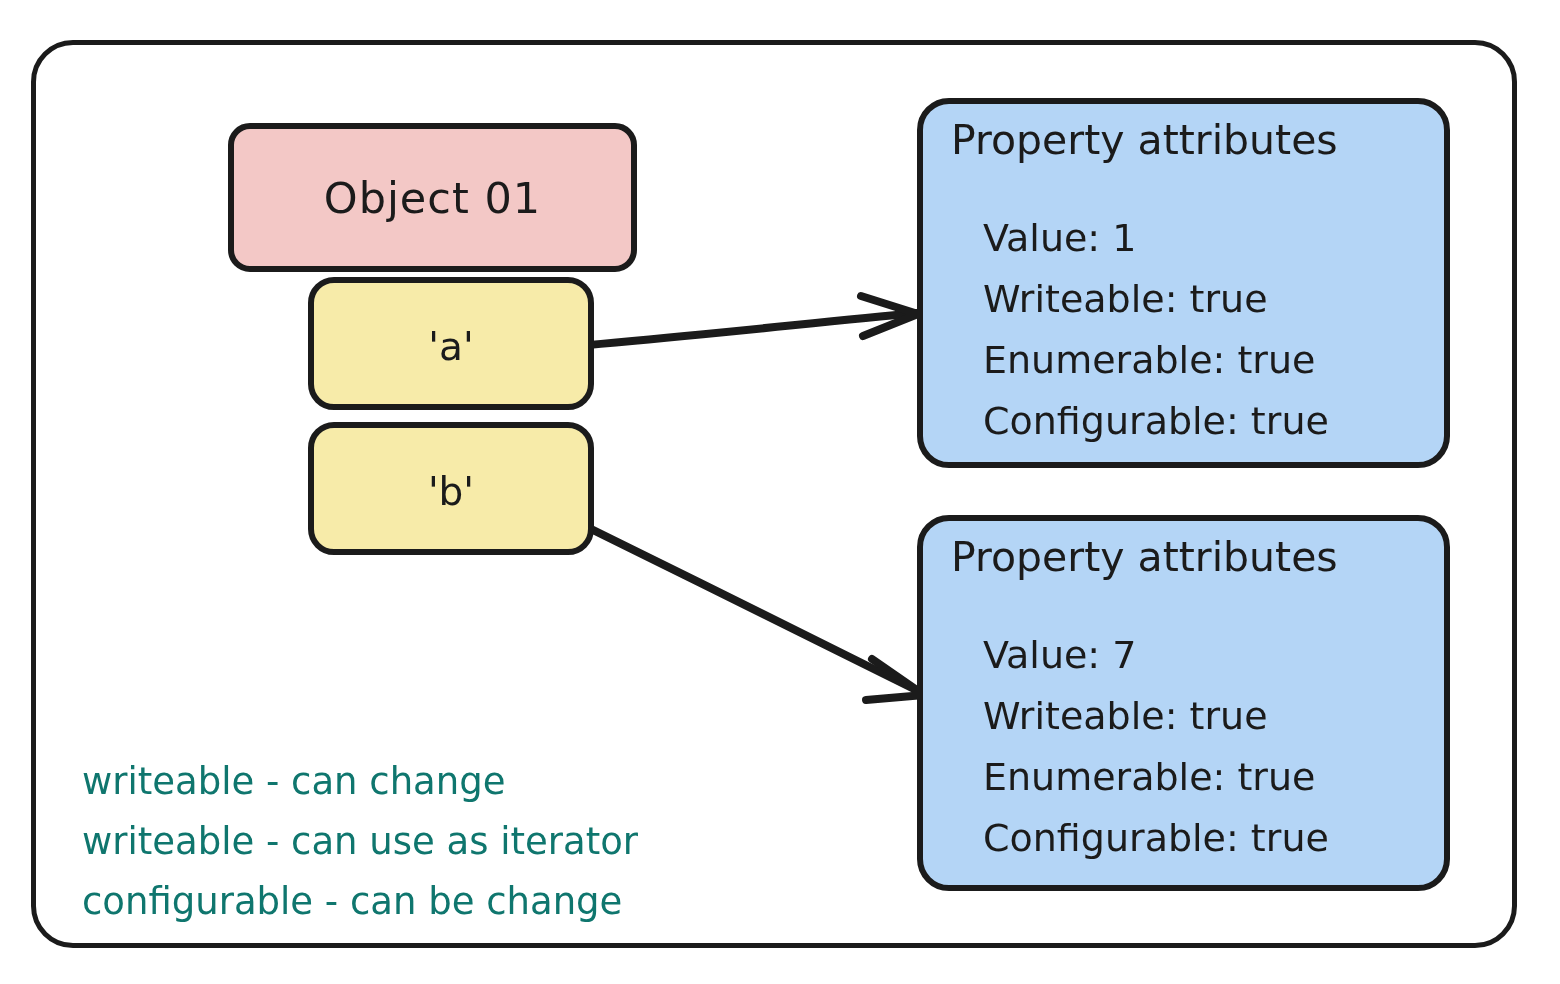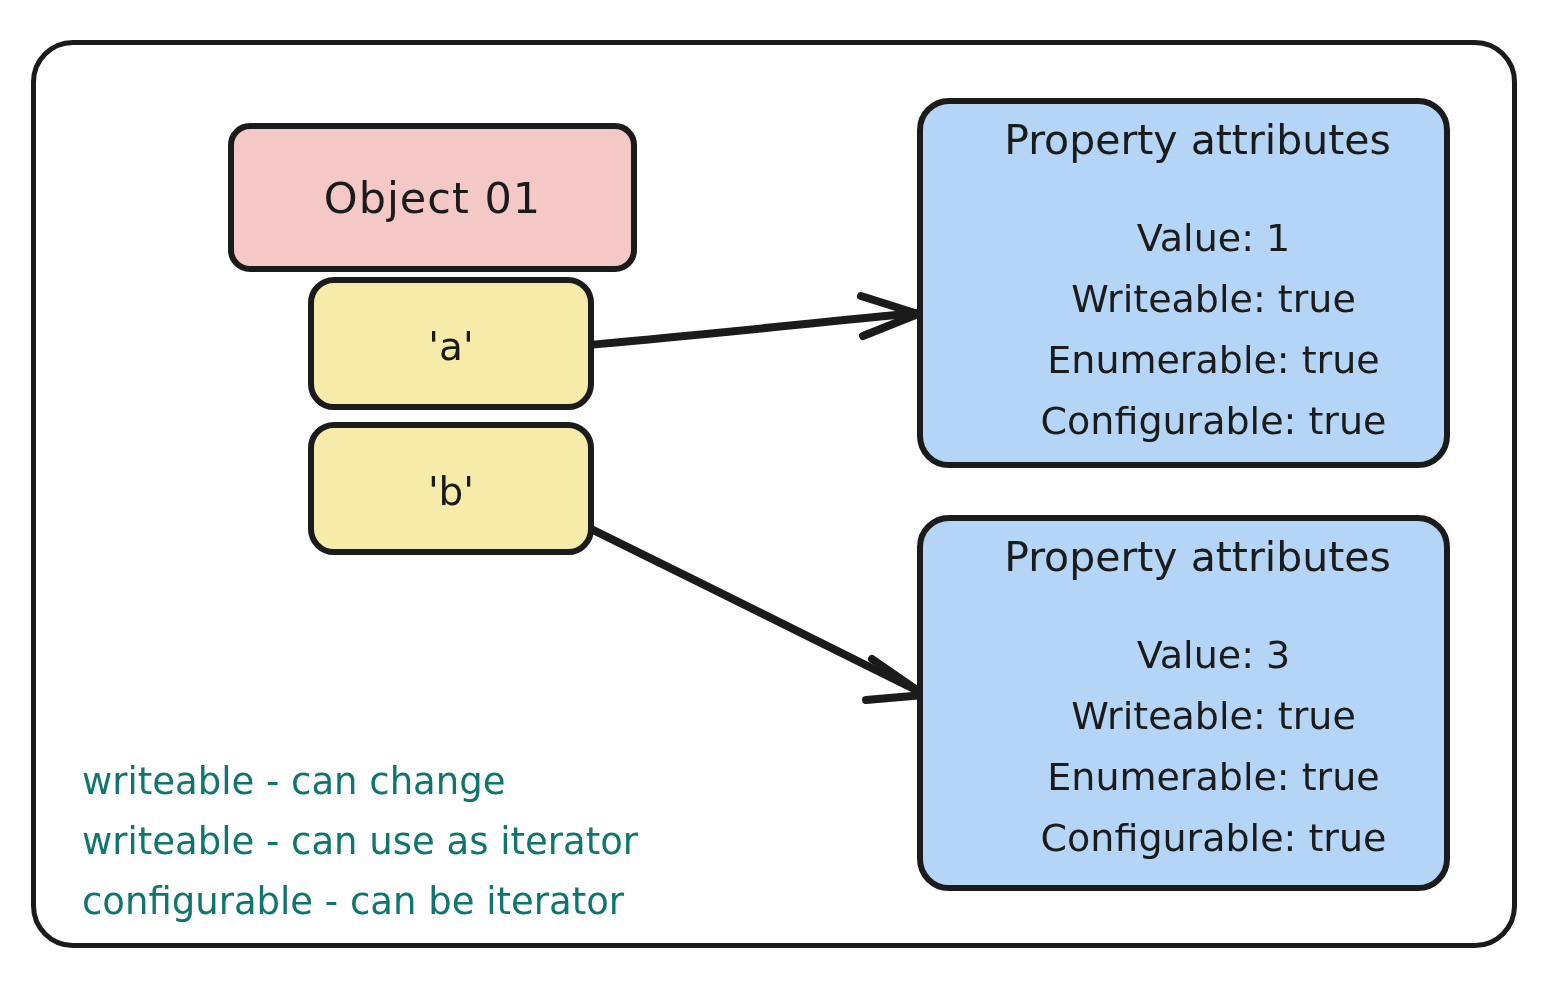--- a/index.html
+++ b/index.html
@@ -70,21 +70,20 @@
     font-size: 39px;
     color: #1b1b1b;
     transform: translateY(3px);
   }
   .node-attrs {
     left: 917px;
     width: 533px;
     background: #b4d5f6;
     border-radius: 32px;
     padding: 10px 0 0 28px;
-    text-align: center;
   }
   .node-attrs.attrs-1 { top: 98px;  height: 370px; }
   .node-attrs.attrs-2 { top: 515px; height: 376px; }
   .node-attrs .attr-title {
     font-size: 41px;
     color: #1b1b1b;
     line-height: 52px;
     white-space: nowrap;
   }
   .node-attrs .attr-lines {
@@ -157,26 +156,26 @@
       <div class="attr-line">Value: 1</div>
       <div class="attr-line">Writeable: true</div>
       <div class="attr-line">Enumerable: true</div>
       <div class="attr-line">Configurable: true</div>
     </div>
   </div>
 
   <div class="node node-attrs attrs-2">
     <div class="attr-title">Property attributes</div>
     <div class="attr-lines">
-      <div class="attr-line">Value: 3</div>
+      <div class="attr-line">Value: 7</div>
       <div class="attr-line">Writeable: true</div>
       <div class="attr-line">Enumerable: true</div>
       <div class="attr-line">Configurable: true</div>
     </div>
   </div>
 
   <div class="legend">
     <div class="legend-line">writeable - can change</div>
     <div class="legend-line">writeable - can use as iterator</div>
-    <div class="legend-line">configurable - can be iterator</div>
+    <div class="legend-line">configurable - can be change</div>
   </div>
 
 </div>
 
 </body></html>

